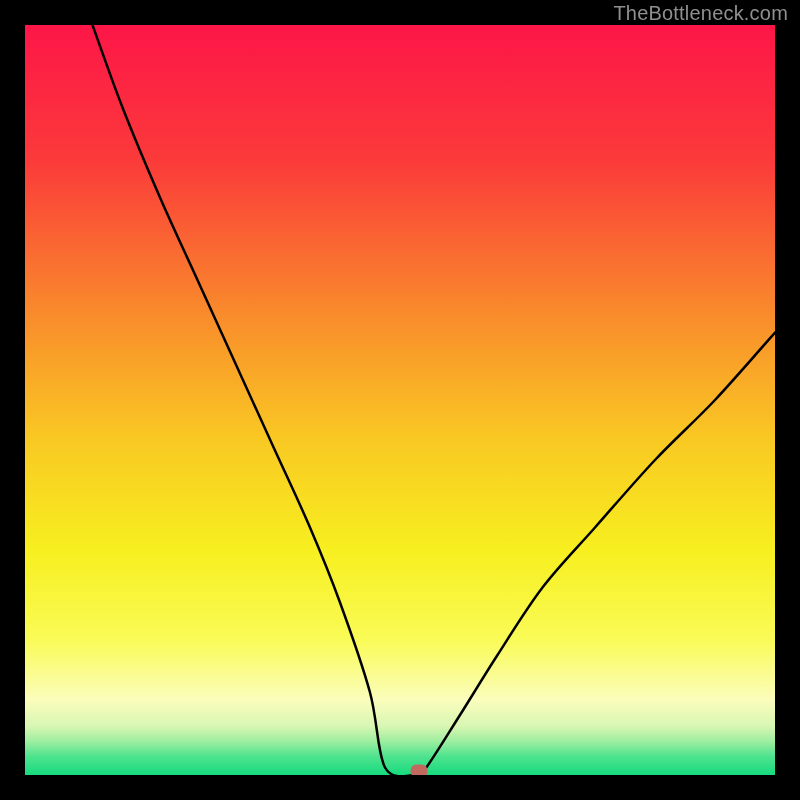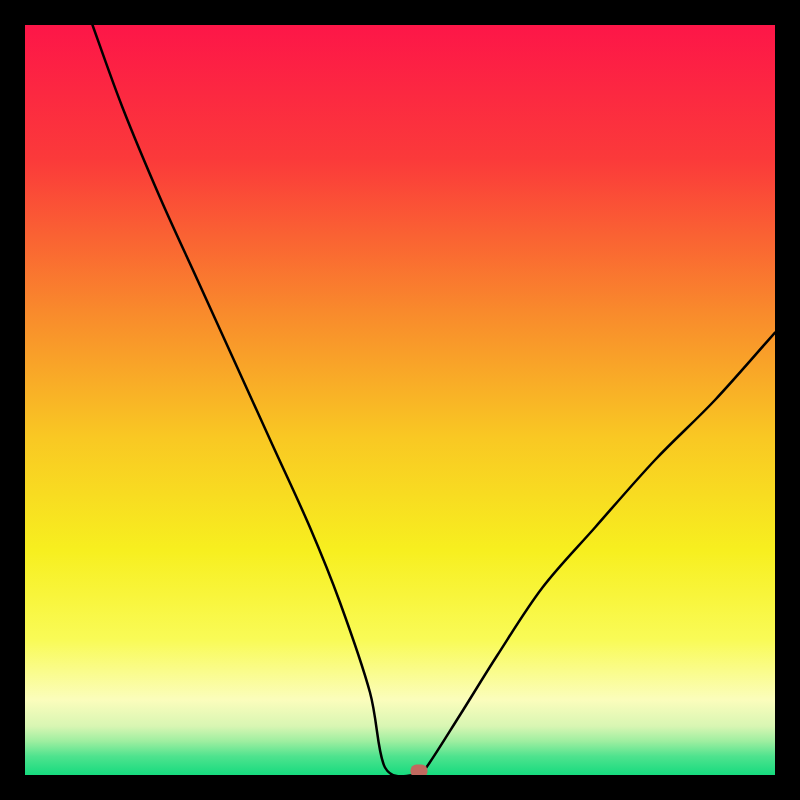--- a/index.html
+++ b/index.html
@@ -47,20 +47,21 @@
     border-radius: 6px;
     z-index: 15;
     transform: translate(-50%, -50%);
   }
 </style>
 </head>
 <body>
 
 <div class="frame">
 
+  <div class="watermark">TheBottleneck.com</div>
 
   <div class="plot-area">
     <svg id="plot-svg" width="750" height="750" viewBox="0 0 750 750" preserveAspectRatio="none">
       <defs>
         <linearGradient id="bg-grad" x1="0" y1="0" x2="0" y2="1">
             <stop offset="0%" stop-color="#fd1648"></stop>
             <stop offset="18%" stop-color="#fb3a3a"></stop>
             <stop offset="38%" stop-color="#f9892c"></stop>
             <stop offset="55.00000000000001%" stop-color="#f9c823"></stop>
             <stop offset="70%" stop-color="#f7ef1f"></stop>

